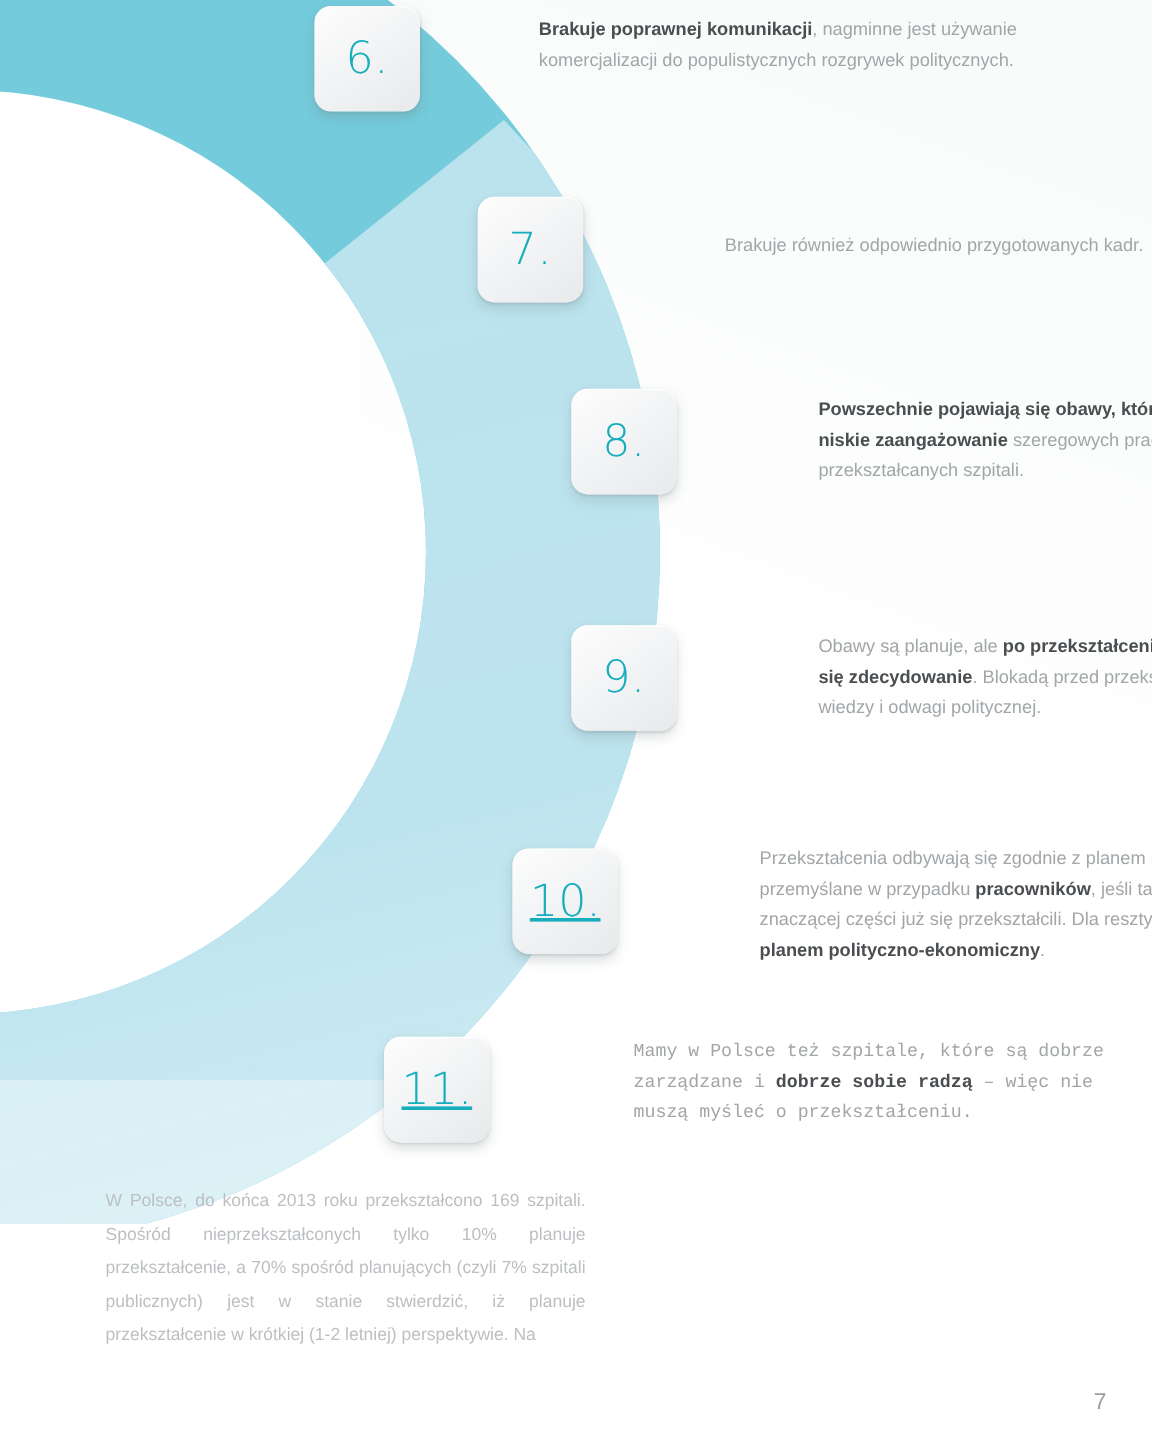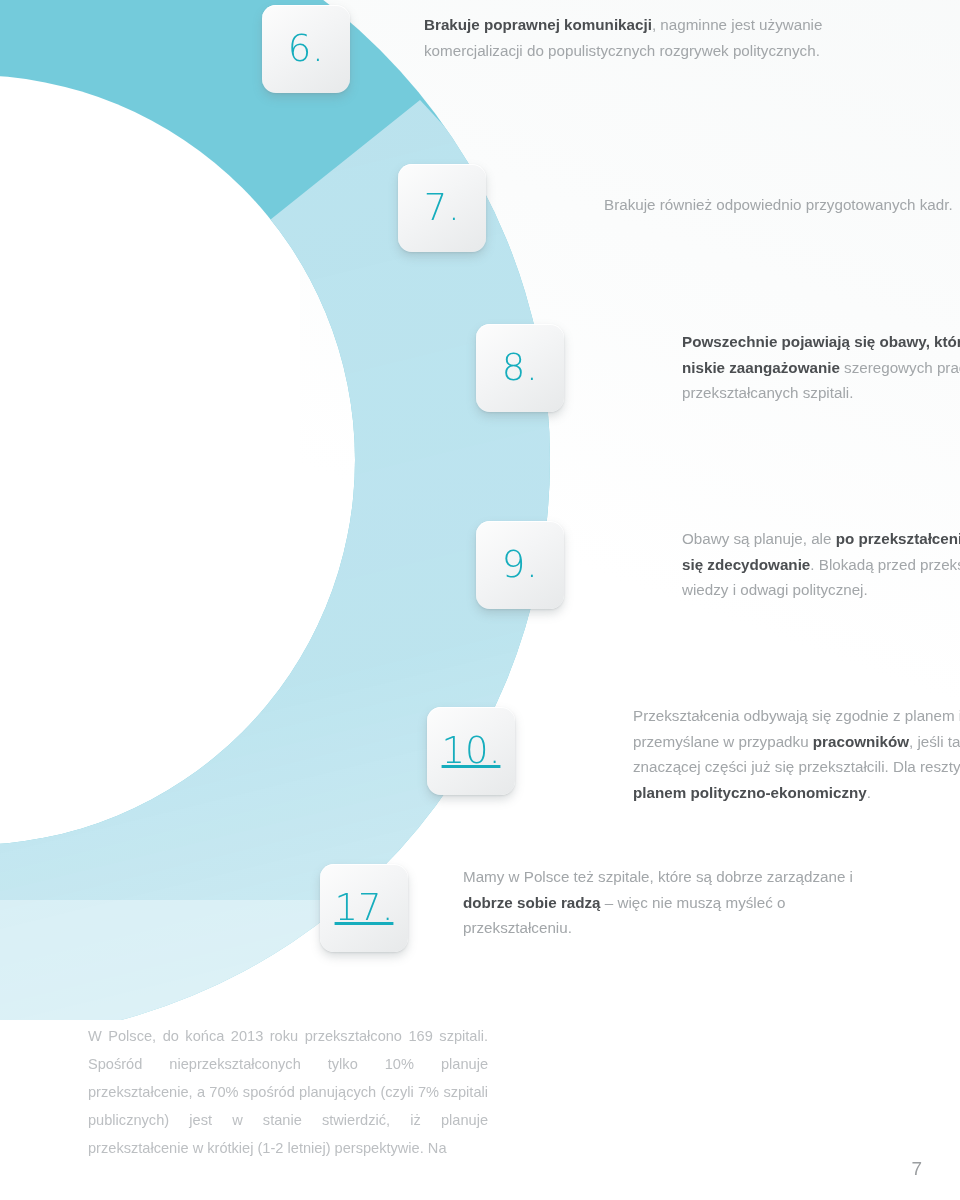--- a/index.html
+++ b/index.html
@@ -79,42 +79,42 @@
     line-height: 25.5px;
     font-weight: 400;
   }
   .item-text b {
     color: #4b4e51;
     font-weight: 700;
   }
 
   
   #item-6  { left: 262px; top: 5px; }
-  #item-6  .item-text { width: 418px; margin-left: 74px; margin-top: 7px; }
+  #item-6  .item-text { width: 418px; margin-left: 99px; margin-top: 7px; }
 
   #item-7  { left: 398px; top: 164px; }
   #item-7  .item-text { width: 452px; margin-left: 118px; margin-top: 28px; }
 
   #item-8  { left: 476px; top: 324px; }
   #item-8  .item-text { width: 428px; margin-left: 118px; margin-top: 5px; }
 
   #item-9  { left: 476px; top: 521px; }
   #item-9  .item-text { width: 432px; margin-left: 118px; margin-top: 5px; }
 
   #item-10 { left: 427px; top: 707px; }
   #item-10 .item-text { width: 410px; margin-left: 118px; margin-top: -4px; }
 
   #item-11 { left: 320px; top: 864px; }
-  #item-11 .item-text { width: 400px; margin-left: 55px; margin-top: 0px; }
+  #item-11 .item-text { width: 400px; margin-left: 120px; margin-top: 0px; font-family: Liberation Mono, monospace; }
 
   
   .body-cols {
     position: absolute;
     left: 88px;
-    top: 1022px;
+    top: 987px;
     width: 840px;
     display: flex;
     gap: 28px;
   }
   .body-col {
     width: 400px;
     color: #bcbfc2;
     font-size: 14.6px;
     line-height: 28px;
     text-align: justify;
@@ -210,21 +210,21 @@
     <div class="tile">
       <span class="tile-num narrow">10.</span>
     </div>
     <div class="item-text">
       <span>Przekształcenia odbywają się zgodnie z planem i są przemyślane w przypadku </span><b>pracowników</b><span>, jeśli tacy są w znaczącej części już się przekształcili. Dla reszty jest to </span><b>planem polityczno-ekonomiczny</b><span>.</span>
     </div>
   </div>
 
   <div class="item" id="item-11">
     <div class="tile">
-      <span class="tile-num narrow">17.</span>
+      <span class="tile-num narrow">11.</span>
     </div>
     <div class="item-text">
       <span>Mamy w Polsce też szpitale, które są dobrze zarządzane i </span><b>dobrze sobie radzą</b><span> – więc nie muszą myśleć o przekształceniu.</span>
     </div>
   </div>
 
   <div class="body-cols">
     <div class="body-col left">W Polsce, do końca 2013 roku przekształcono 169 szpitali. Spośród nieprzekształconych tylko 10% planuje przekształcenie, a 70% spośród planujących (czyli 7% szpitali publicznych) jest w stanie stwierdzić, iż planuje przekształcenie w krótkiej (1-2 letniej) perspektywie. Na</div>
   </div>
 

